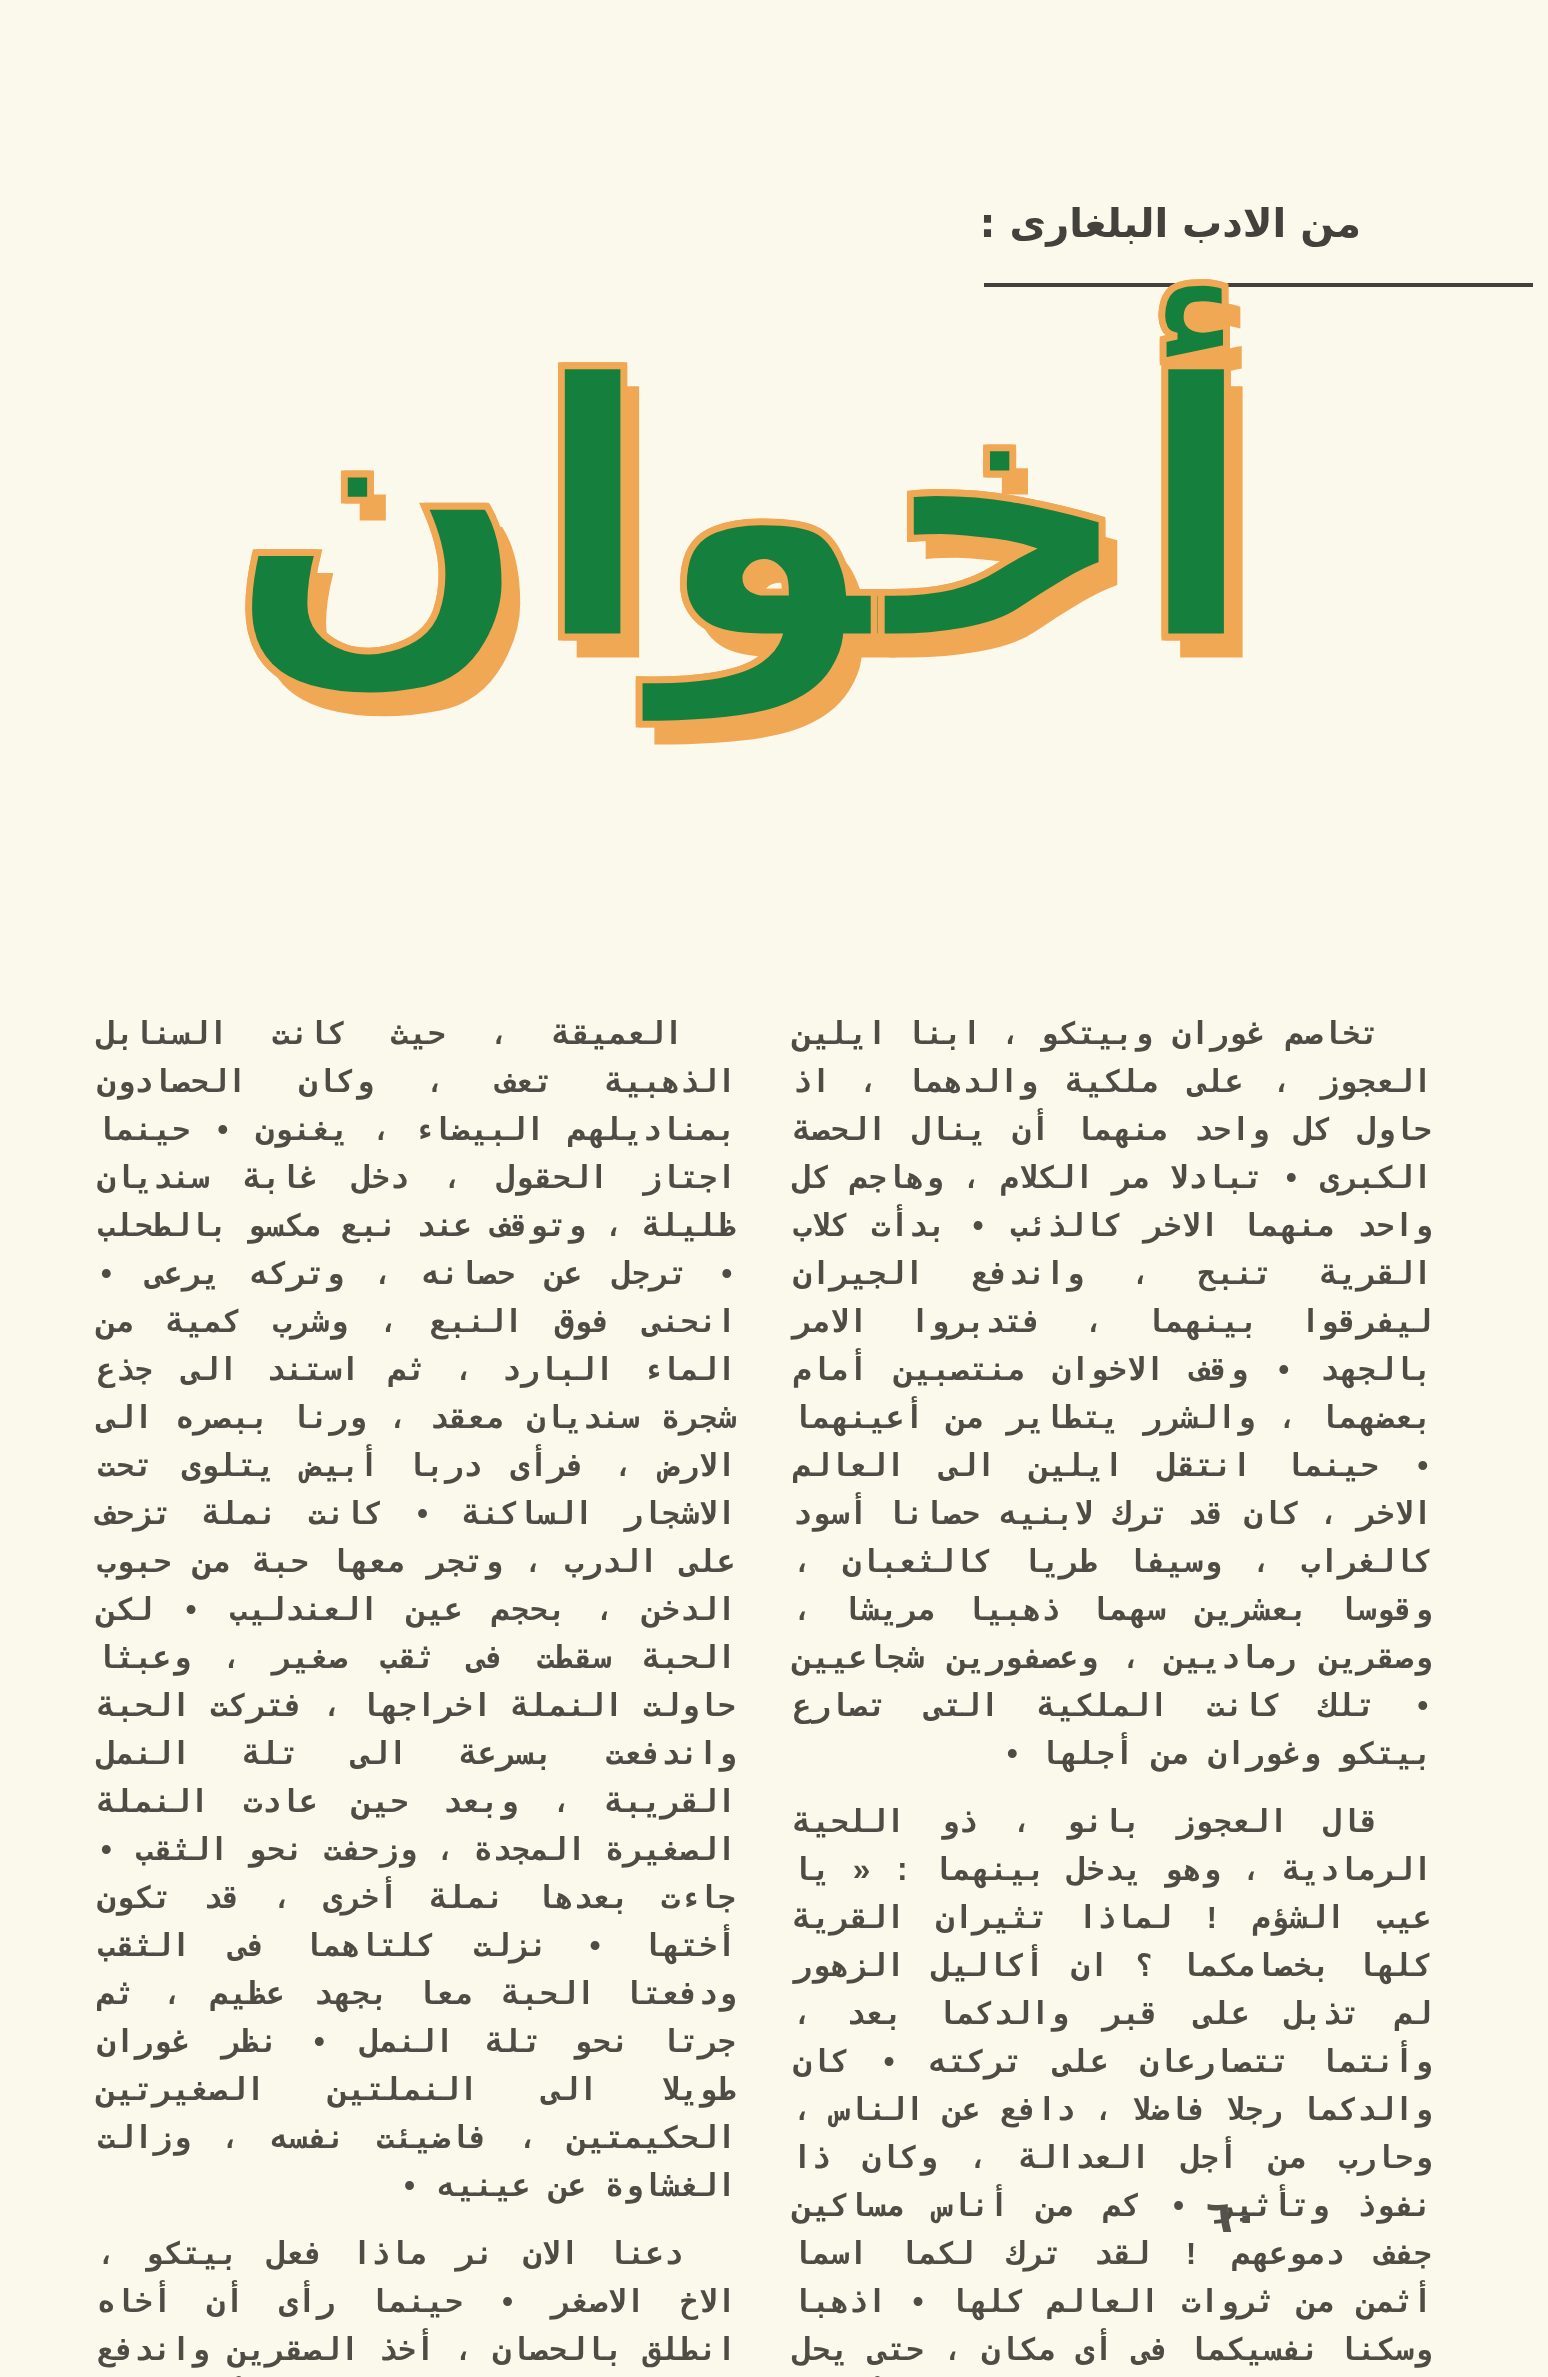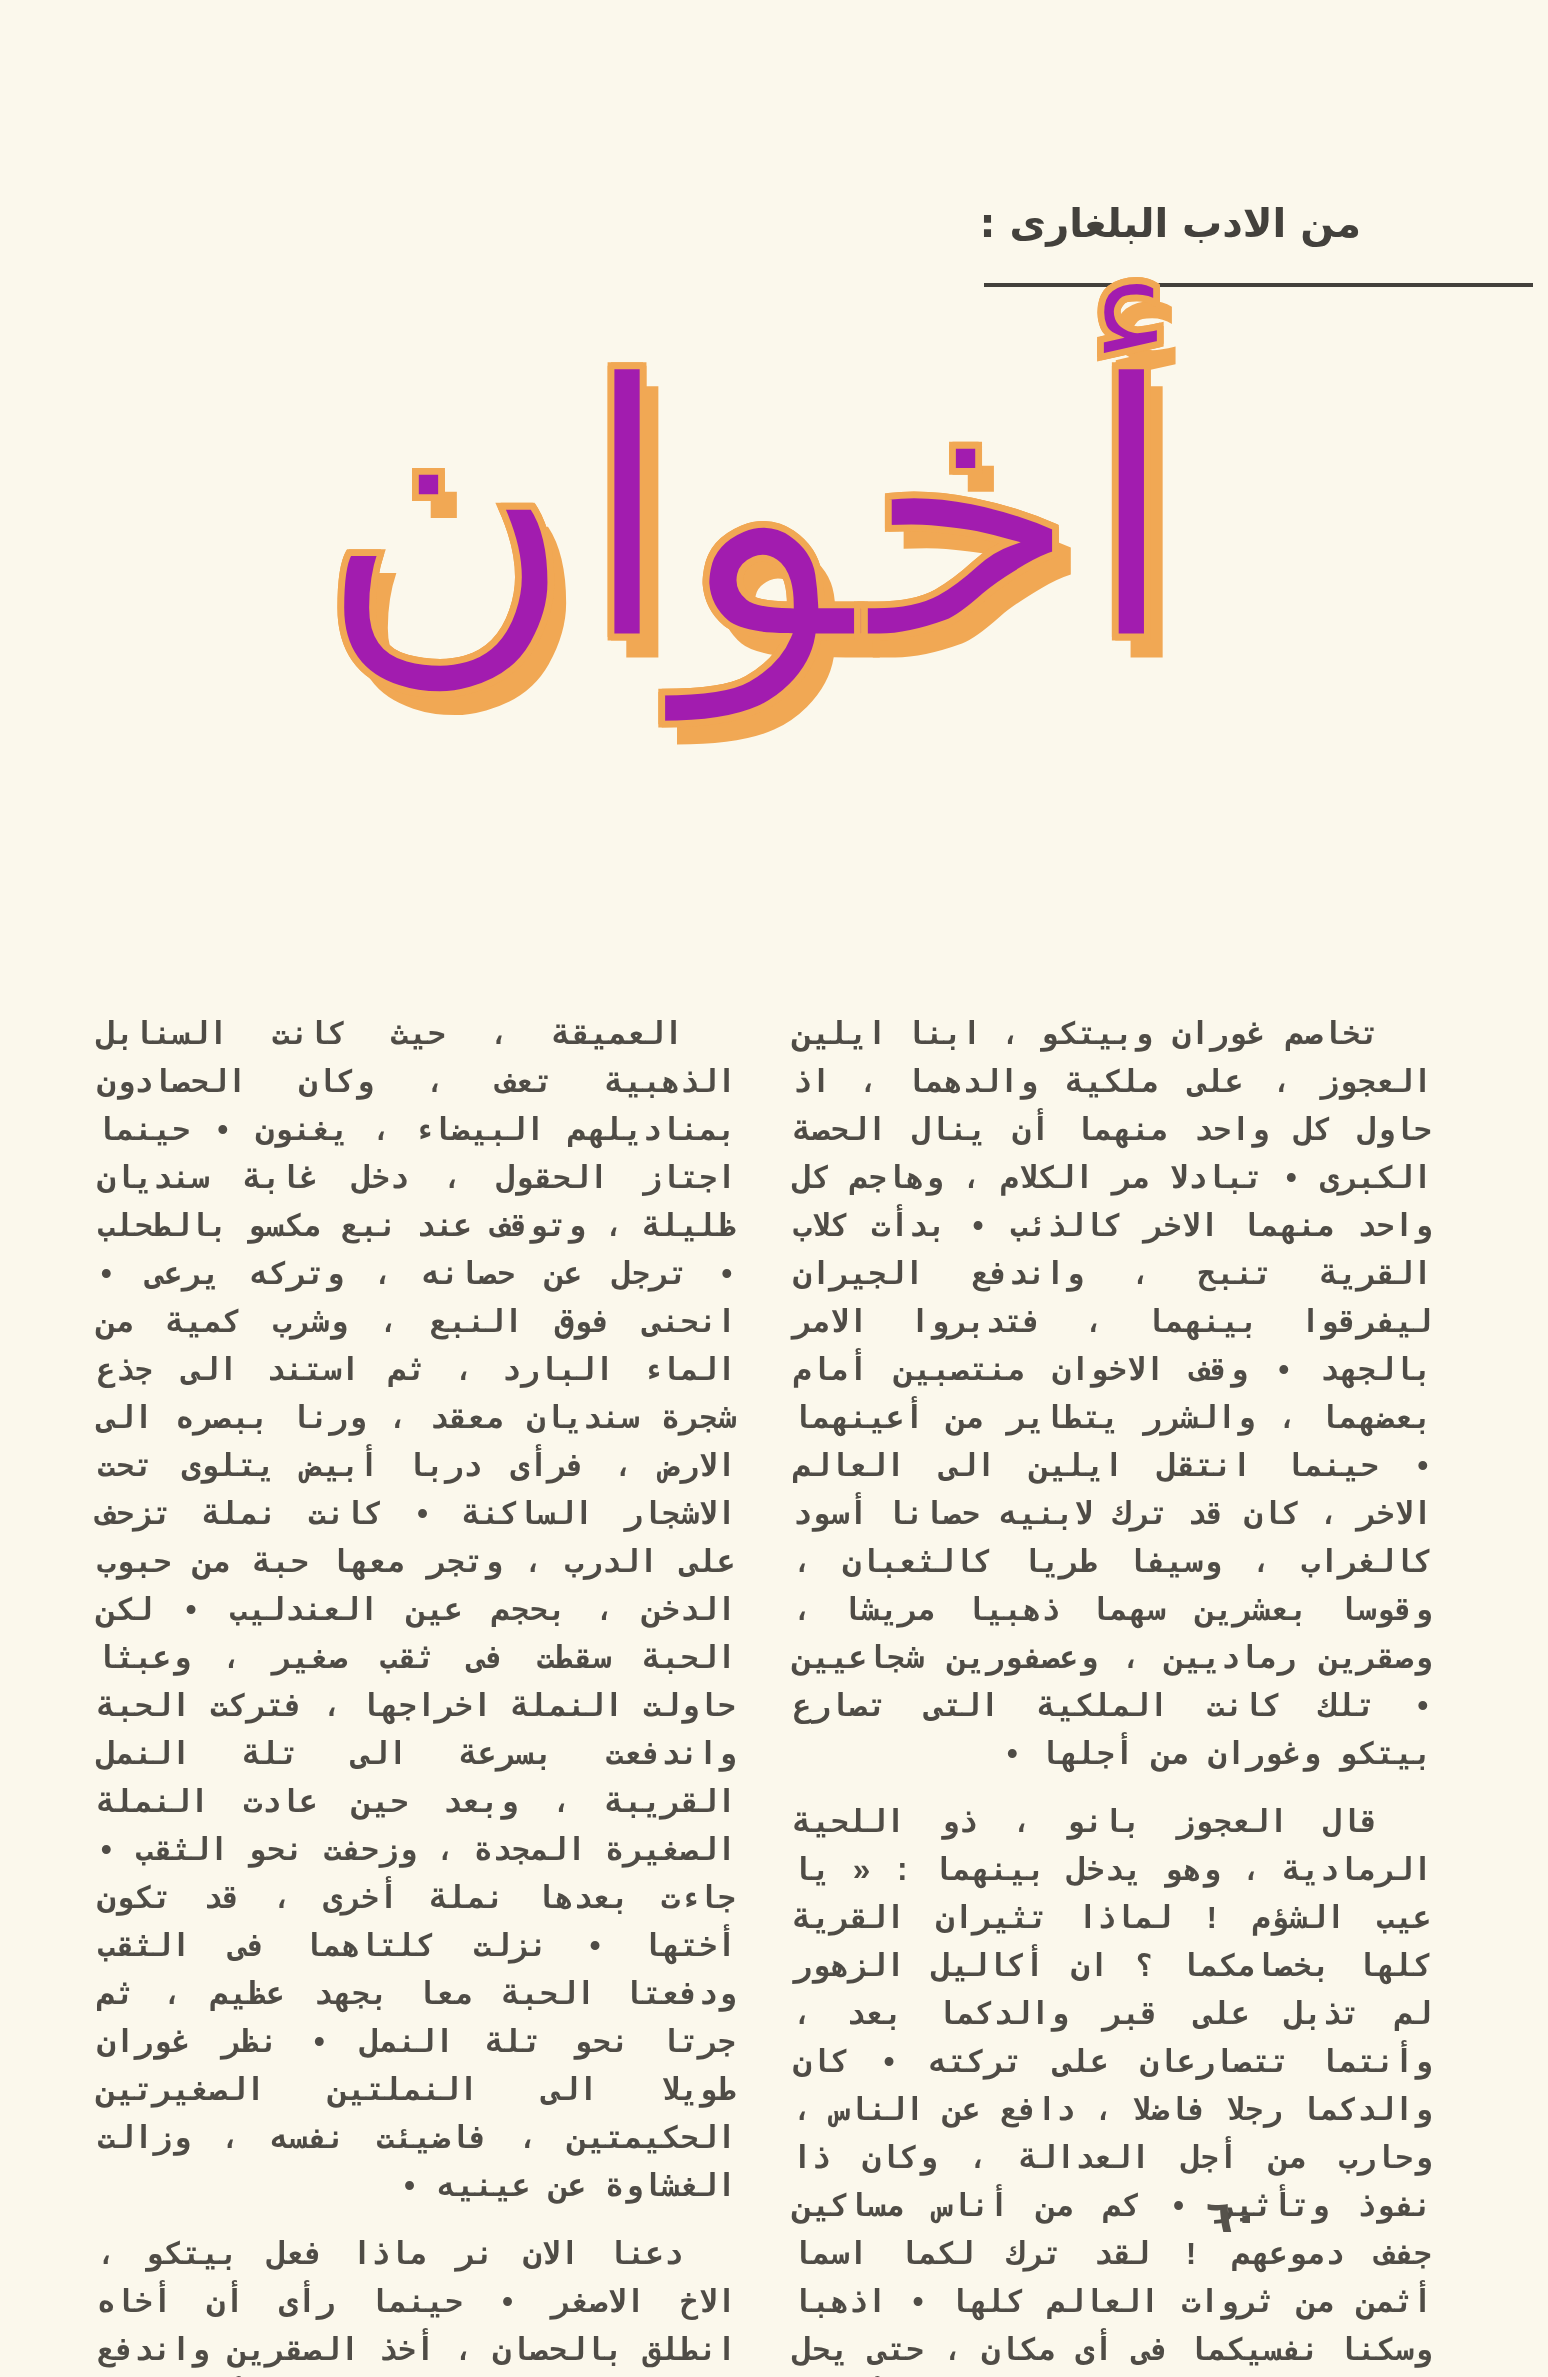--- a/index.html
+++ b/index.html
@@ -18,24 +18,24 @@
     font-size:40px; font-weight:bold;
     color:#43413c; letter-spacing:0.8px;
     white-space:nowrap;
   }
   .kicker-rule {
     position:absolute; top:283px; right:16px;
     width:549px; height:4.2px; background:#43413c;
   }
   
   .title {
-    position:absolute; top:335px; left:16px; width:1464px;
+    position:absolute; top:335px; left:10px; width:1464px;
     direction:rtl; text-align:center;
-    font-size:357px; line-height:1; font-weight:normal;
-    color:#a21caf;
+    font-size:357px; line-height:1; font-weight:bold;
+    color:#15803d;
     -webkit-text-stroke:6.8px #f1a854;
     text-shadow:
       0 3.4px 0 #f1a854, 0 -3.4px 0 #f1a854, 3.4px 0 0 #f1a854, -3.4px 0 0 #f1a854,
       2.5px 2.5px 0 #f1a854, -2.5px 2.5px 0 #f1a854, 2.5px -2.5px 0 #f1a854, -2.5px -2.5px 0 #f1a854,
       15.3px 20.4px 0 #f1a854;
     white-space:nowrap;
   }
   
   .byline-block {
     position:absolute; left:505px; top:791px; width:486px;

